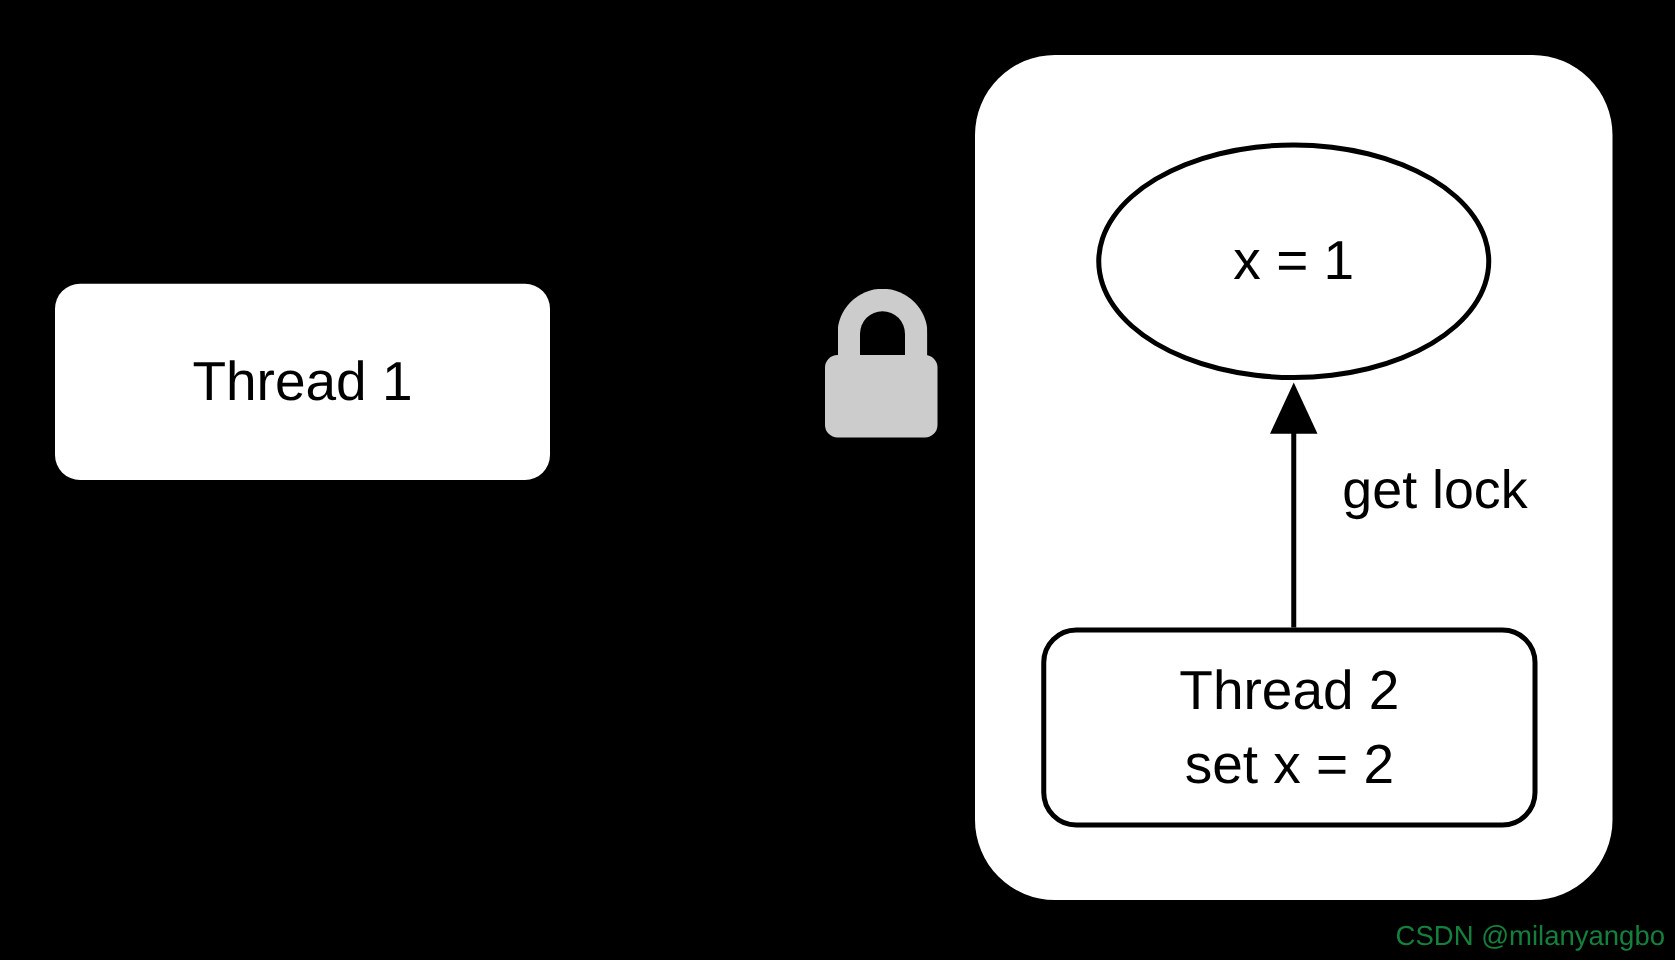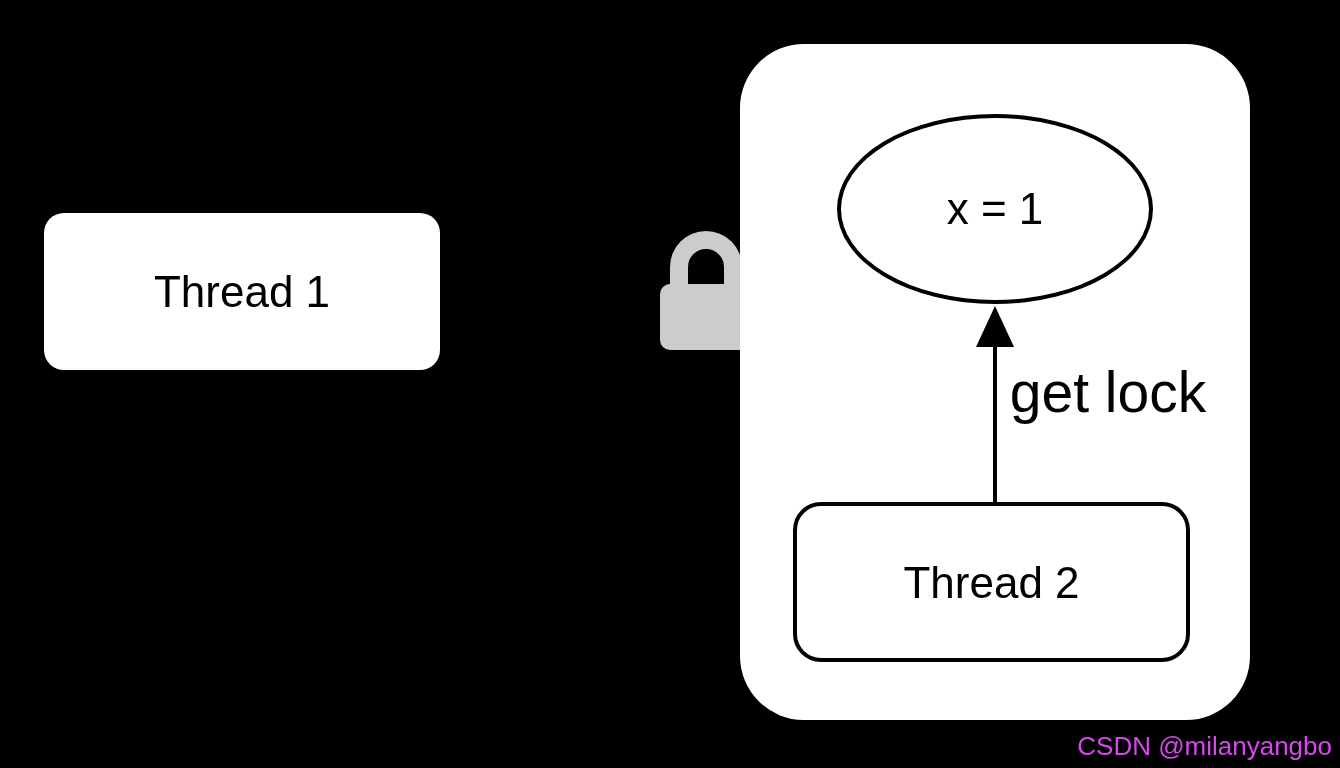--- a/index.html
+++ b/index.html
@@ -14,21 +14,21 @@
     background: #000000;
     overflow: hidden;
     font-family: "Liberation Sans", sans-serif;
     color: #000000;
   }
 
   
   .thread1-box {
     position: absolute;
     left: 44px;
-    top: 213px;
+    top: 227px;
     width: 396px;
     height: 157px;
     background: #ffffff;
     border-radius: 20px;
     display: flex;
     flex-direction: row;
     align-items: center;
     justify-content: center;
     font-size: 44px;
     line-height: 59px;
@@ -60,21 +60,21 @@
     top: 53px;
     width: 90px;
     height: 66px;
     background: #cccccc;
     border-radius: 10px;
   }
 
   
   .scope {
     position: absolute;
-    left: 740px;
+    left: 780px;
     top: 44px;
     width: 510px;
     height: 676px;
     background: #ffffff;
     border-radius: 64px;
   }
 
   
   .state-ellipse {
     position: absolute;
@@ -100,21 +100,21 @@
     height: 676px;
     pointer-events: none;
   }
 
   .edge-label {
     position: absolute;
     left: 228px;
     top: 318px;
     width: 280px;
     text-align: center;
-    font-size: 57px;
+    font-size: 43px;
     line-height: 61px;
   }
 
   .thread2-box {
     position: absolute;
     left: 53px;
     top: 458px;
     width: 397px;
     height: 160px;
     box-sizing: border-box;
@@ -127,22 +127,22 @@
     justify-content: center;
     font-size: 44px;
     line-height: 59px;
     text-align: center;
   }
 
   .watermark {
     position: absolute;
     right: 8px;
     bottom: 6px;
-    color: #d946ef;
-    font-size: 26px;
+    color: #15803d;
+    font-size: 22px;
     letter-spacing: 0px;
     margin-top: 40px;
   }
 </style>
 </head>
 <body>
 
 <div class="stage">
 
   <div class="thread1-box">
@@ -164,19 +164,20 @@
     <div class="state-ellipse">
       <span>x = 1</span>
     </div>
 
     <div class="edge-label">
       <div>get lock</div>
     </div>
 
     <div class="thread2-box">
       <div>Thread 2</div>
+      <div>set x = 2</div>
     </div>
 
   </div>
 
   <div class="watermark">CSDN @milanyangbo</div>
 
 </div>
 
 </body></html>

